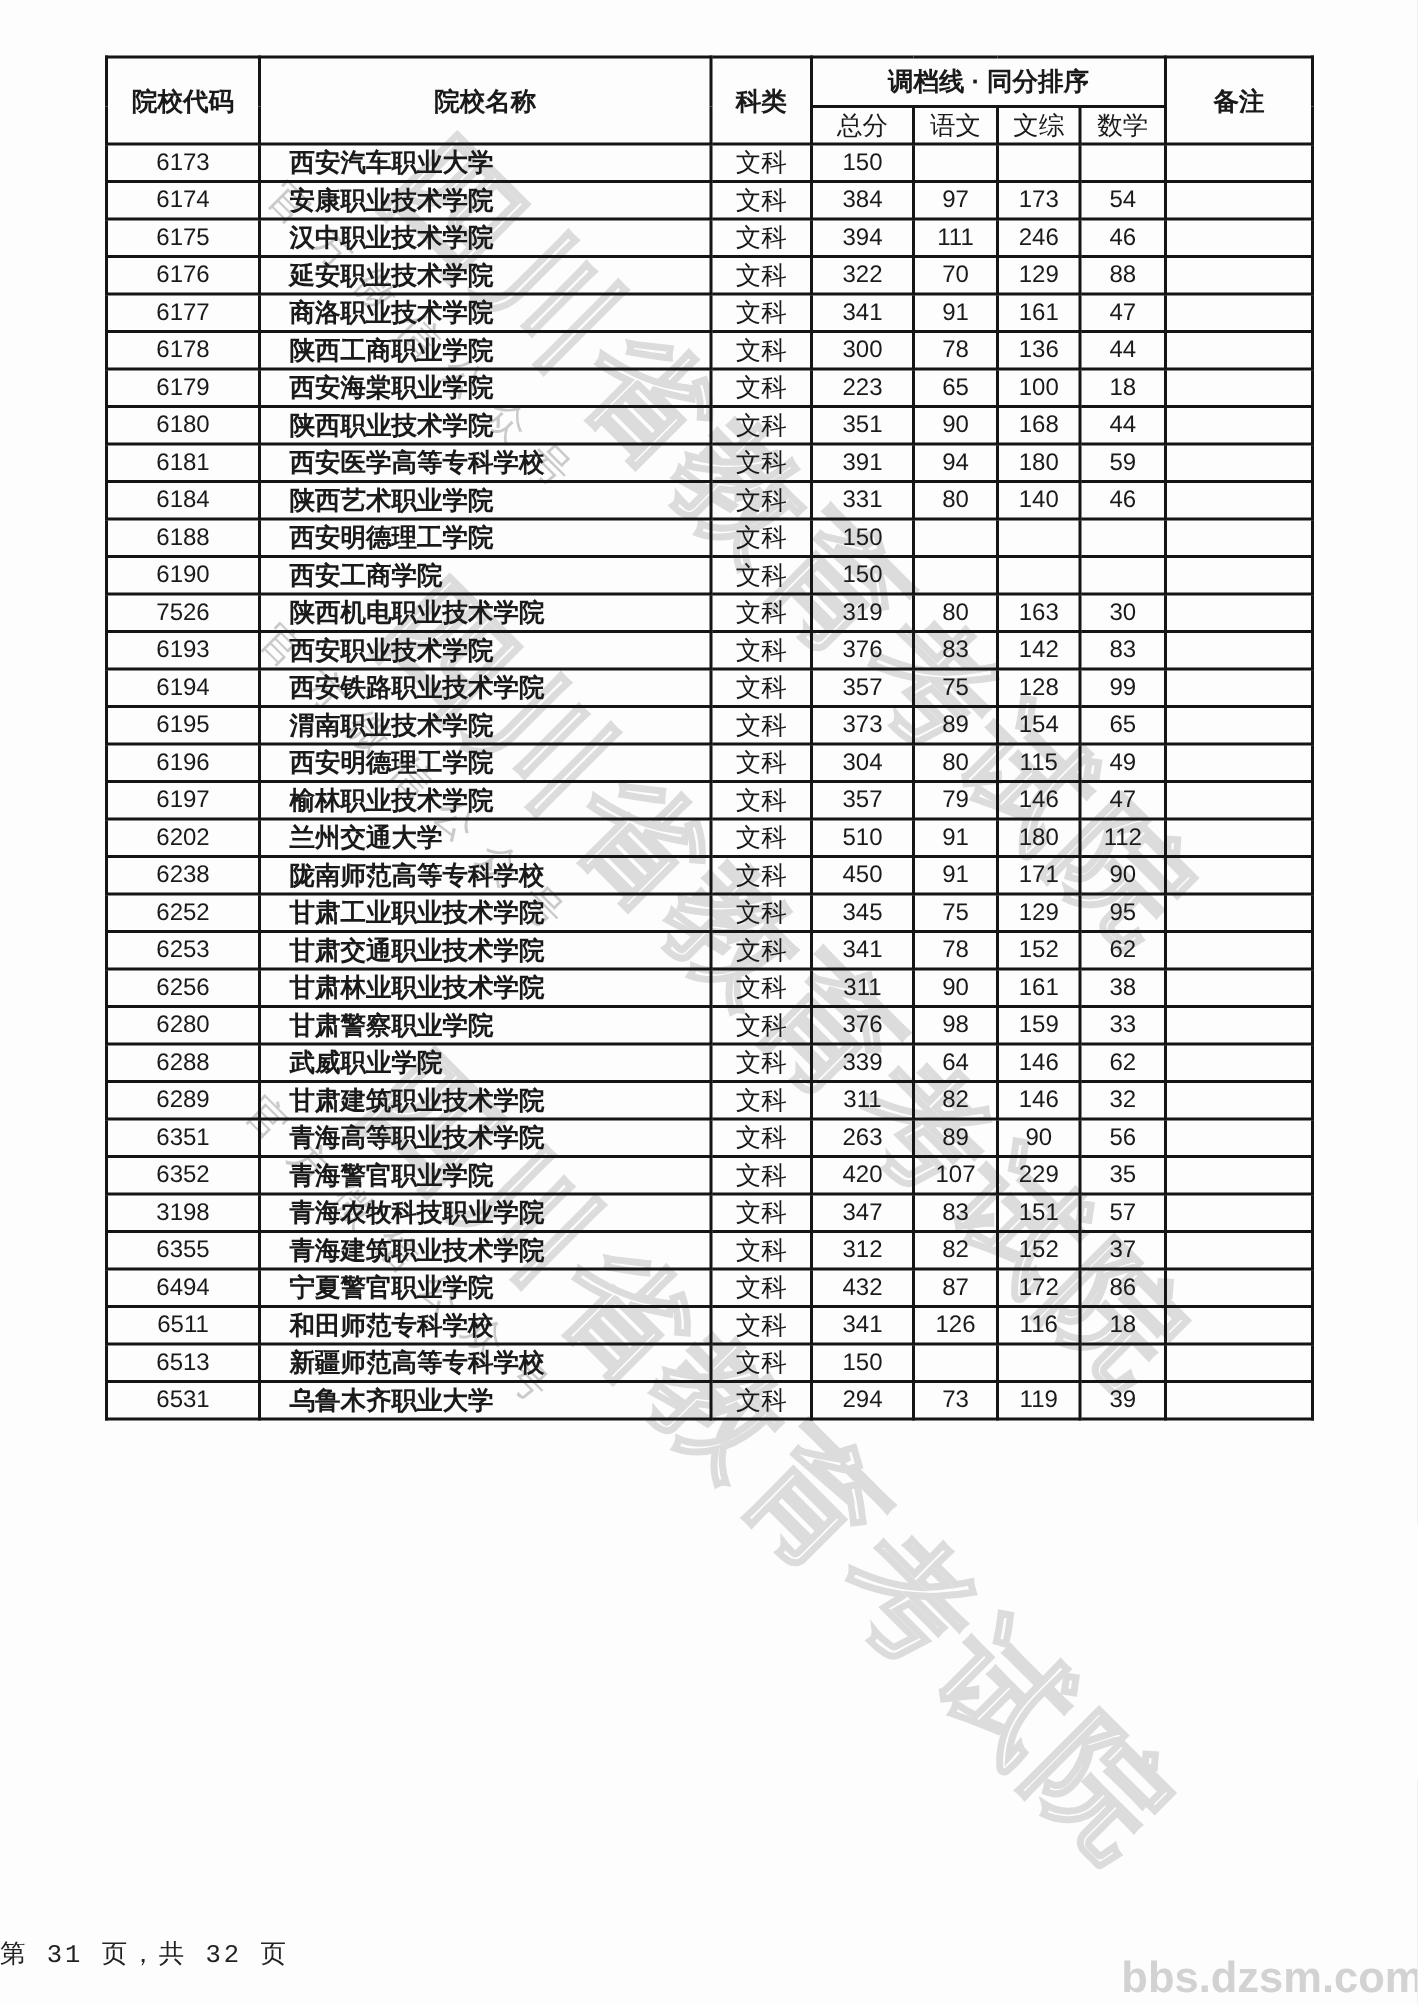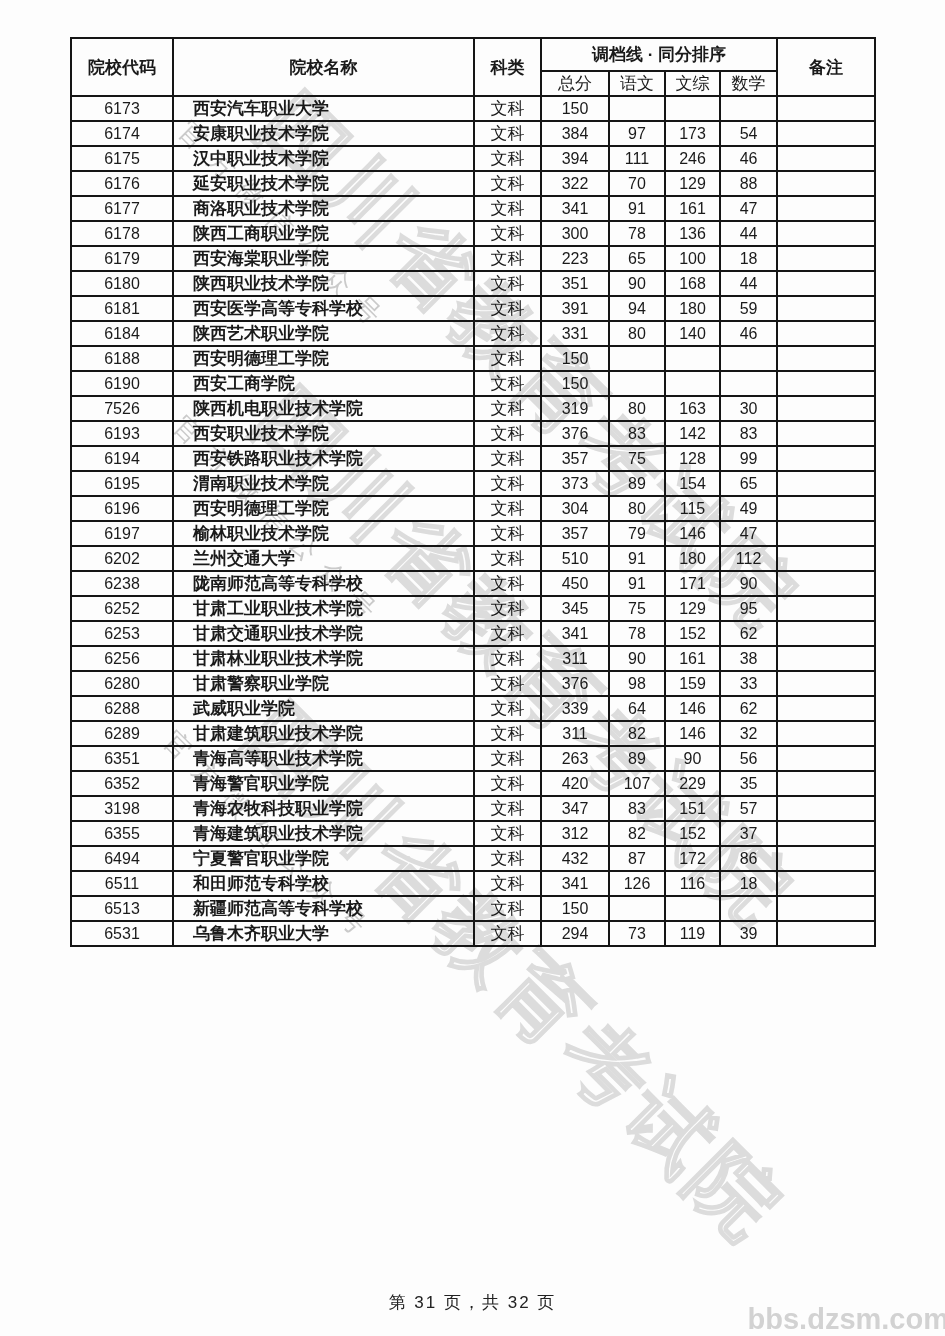--- a/index.html
+++ b/index.html
@@ -66,24 +66,24 @@
   table.scores td.cell-code,
   table.scores td.cell-total,
   table.scores td.cell-chinese,
   table.scores td.cell-liberal,
   table.scores td.cell-math { font-size: 16px; }
 
   .footer {
     position: absolute;
     left: 0; right: 0;
     top: 1291px;
-    text-align: center;
     font-size: 17px;
     letter-spacing: 2px;
     color: #222;
+    font-family: Liberation Mono, monospace;
   }
   .site-watermark {
     position: absolute;
     right: -4px;
     bottom: 0px;
     font-size: 29px;
     font-weight: bold;
     letter-spacing: 0px;
     color: #d2d2d2;
   }

